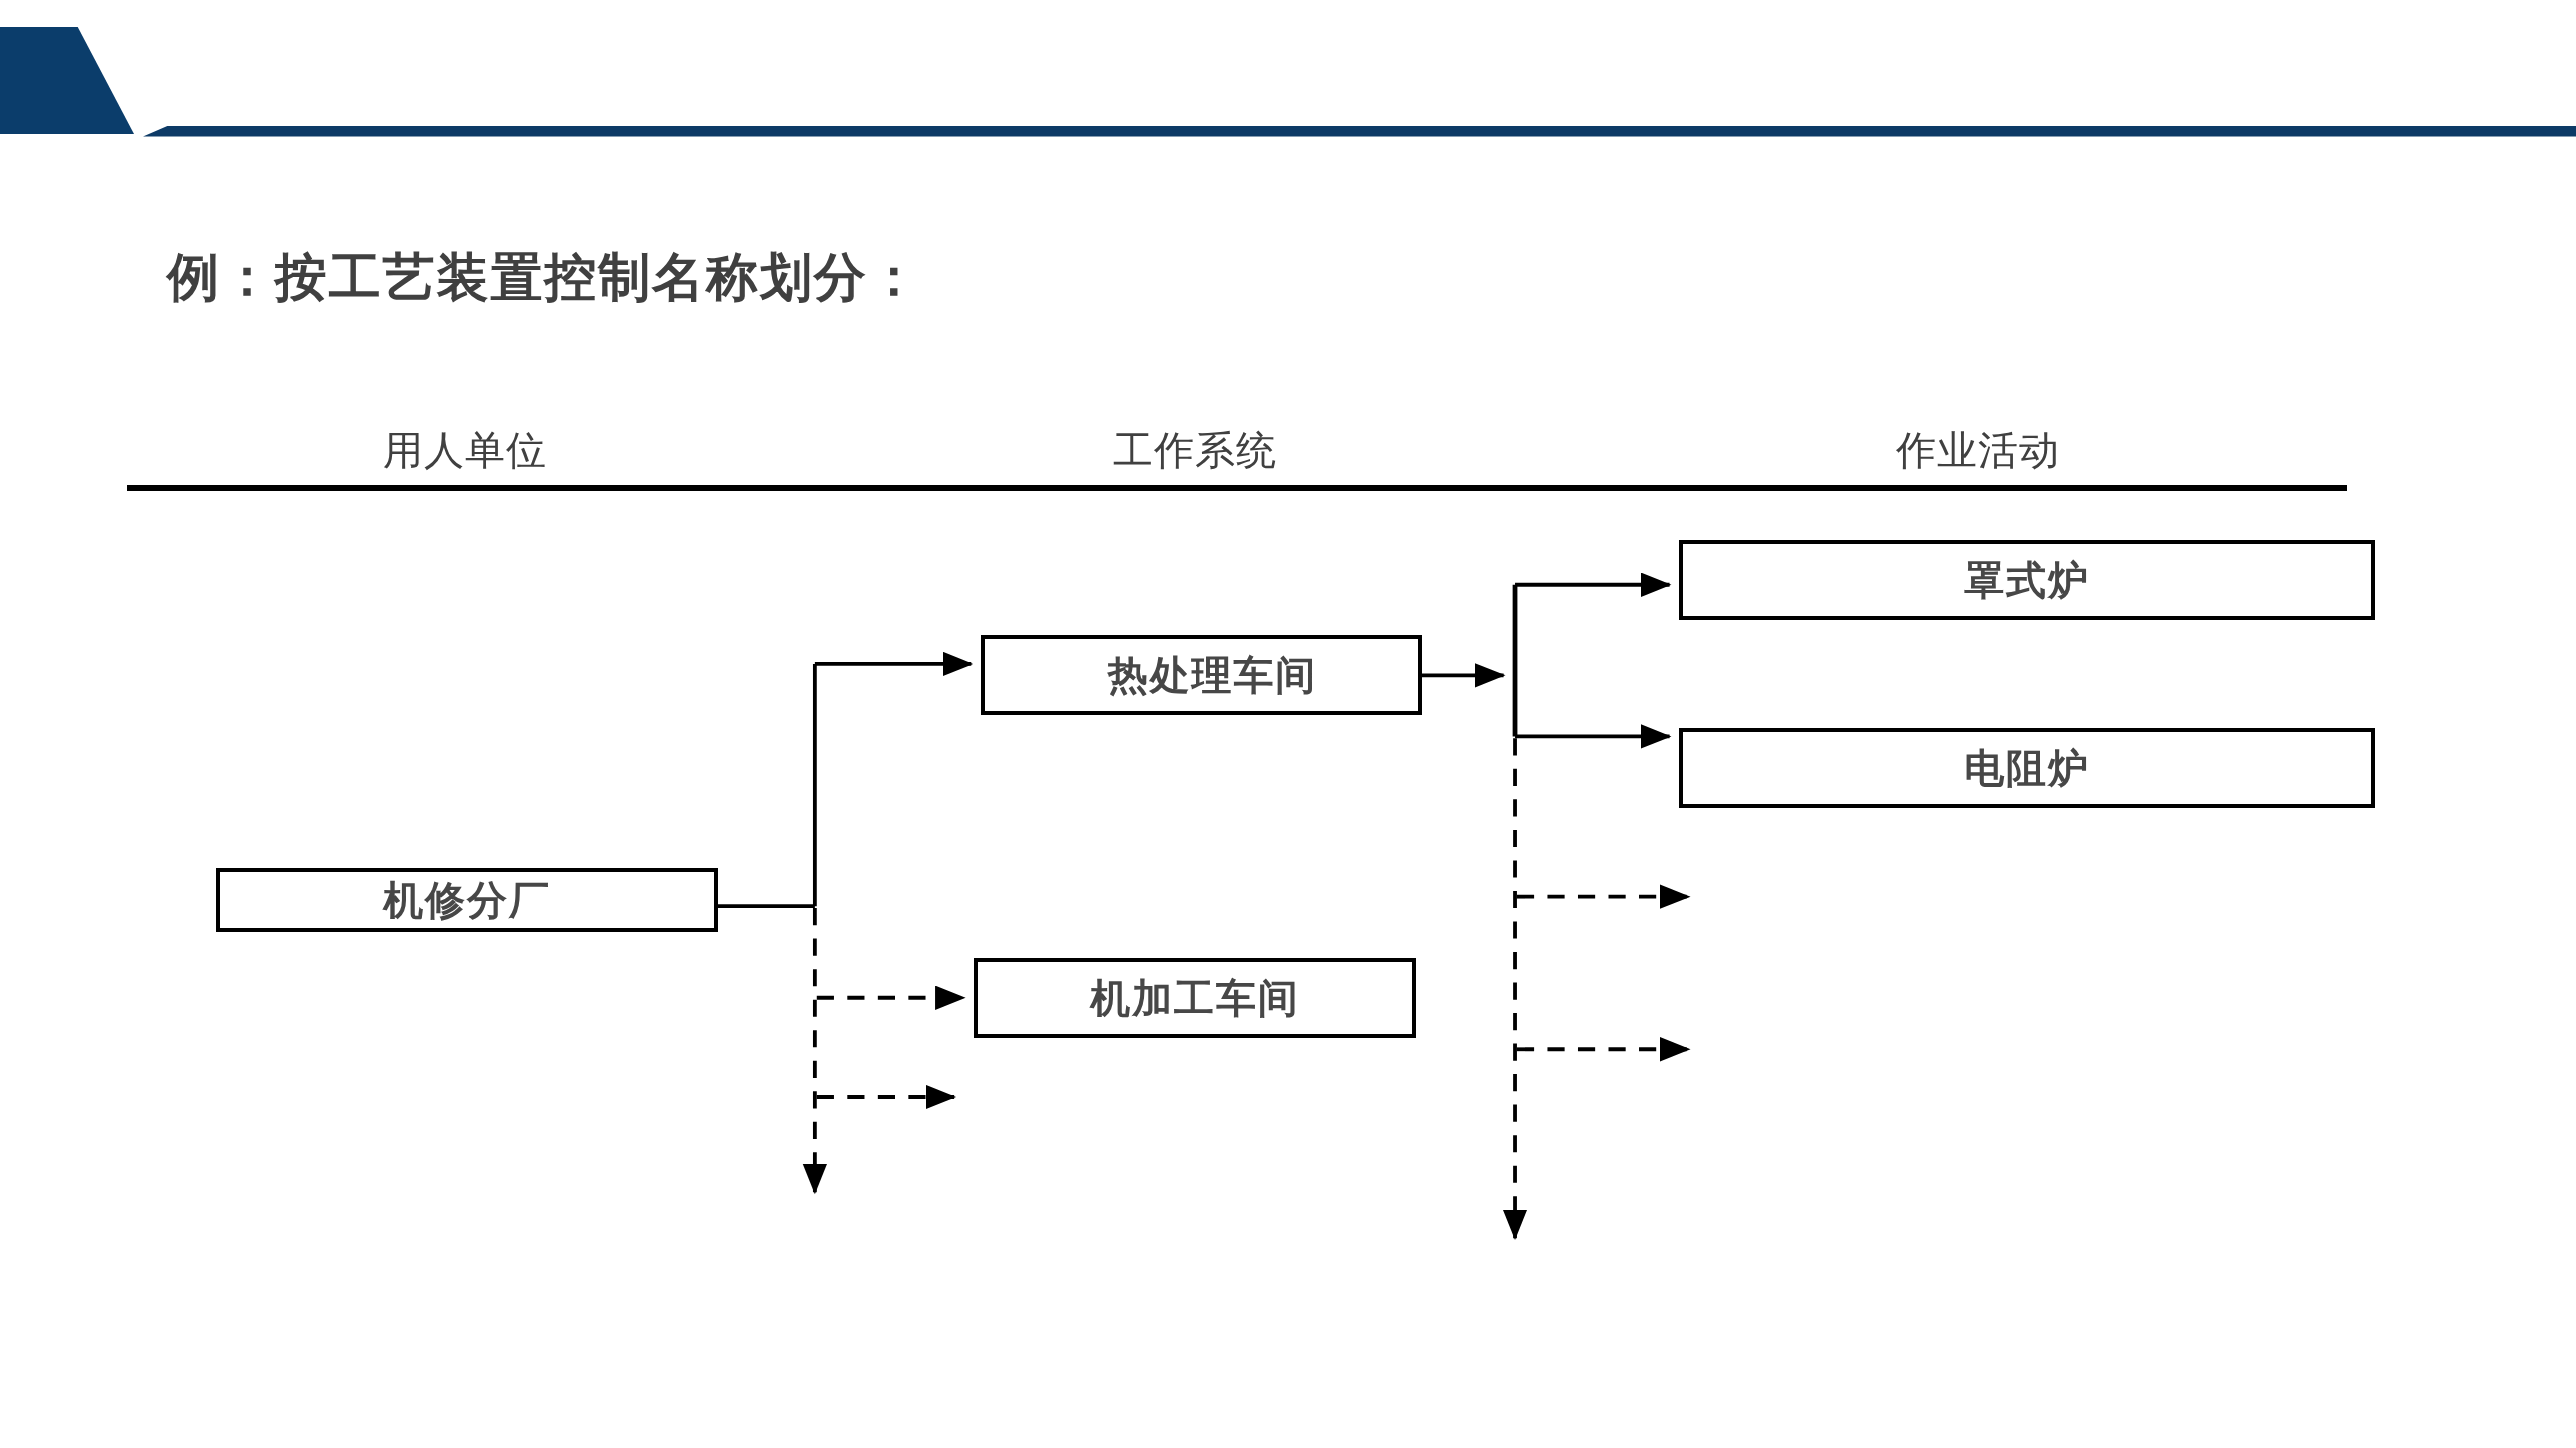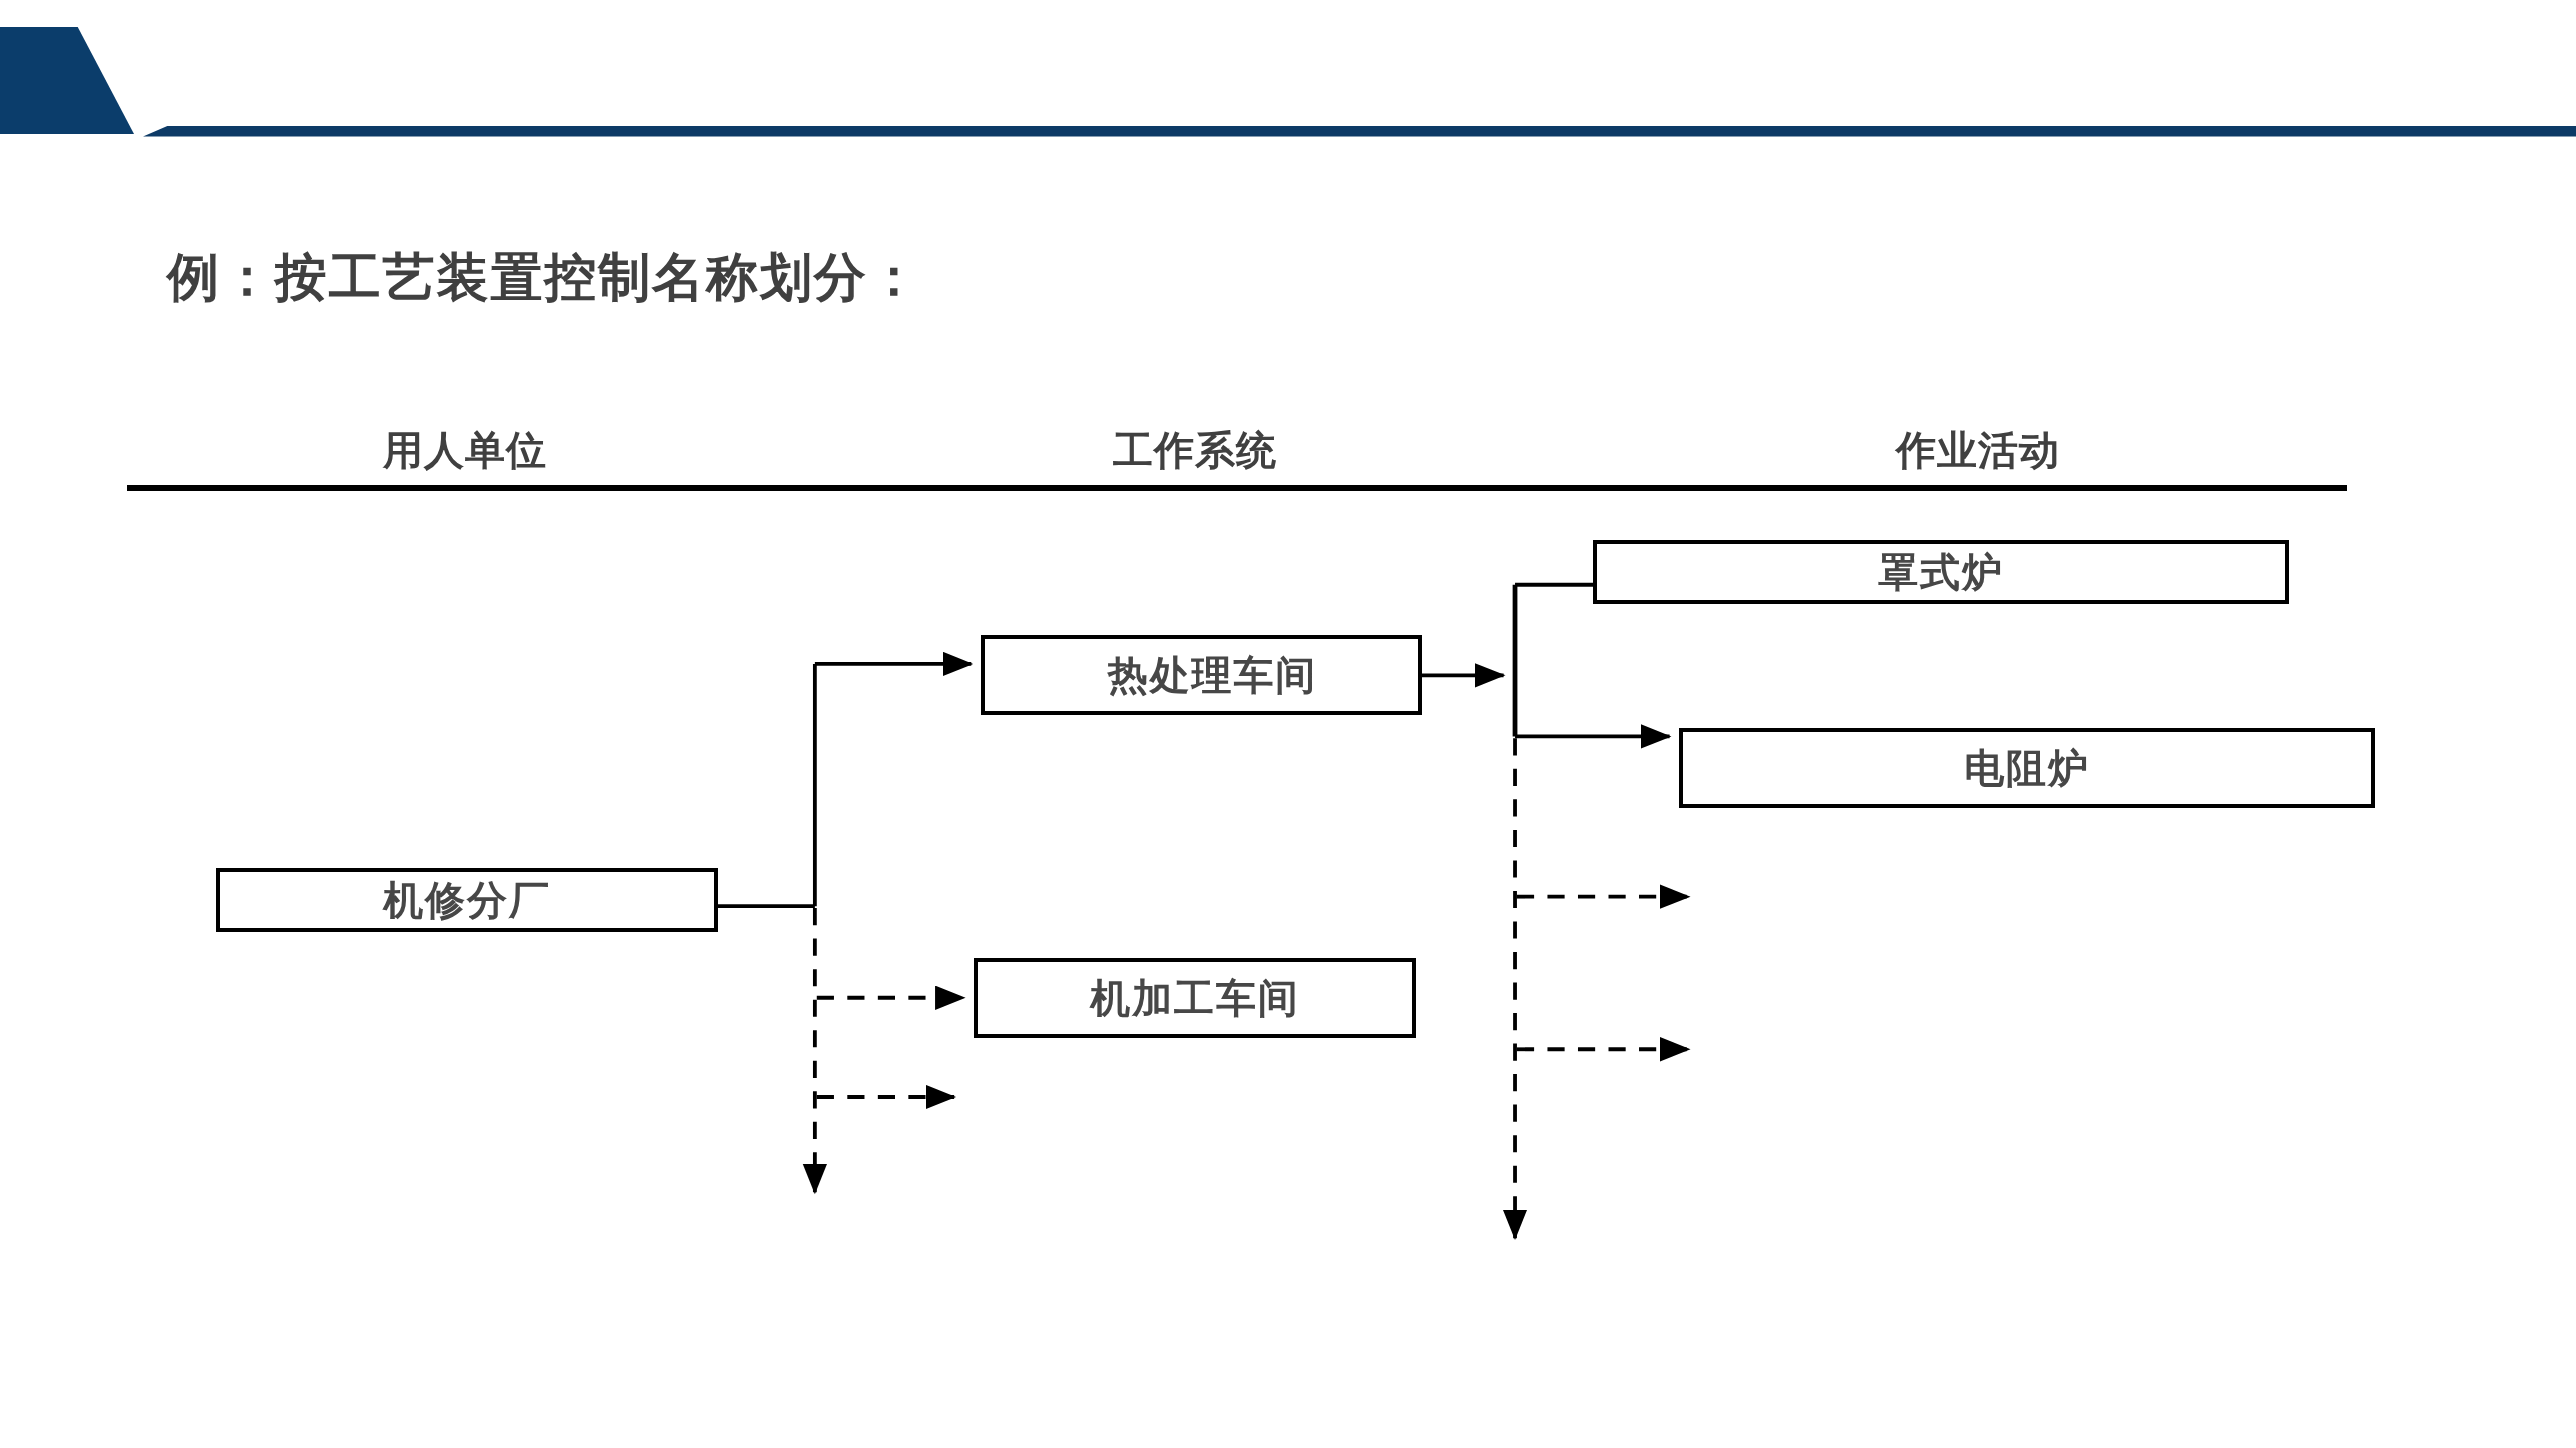--- a/index.html
+++ b/index.html
@@ -61,21 +61,21 @@
     color: #404040;
     white-space: nowrap;
     letter-spacing: 1.9px;
   }
 
   
   .col-header {
     position: absolute;
     top: 423px;
     font-size: 40px;
-    font-weight: bold;
+    font-weight: normal;
     color: #404040;
     white-space: nowrap;
     letter-spacing: 1px;
     text-align: center;
     transform: translateX(-50%);
   }
   #col-header-0 { left: 465px; }
   #col-header-1 { left: 1195px; }
   #col-header-2 { left: 1978px; }
 
@@ -112,21 +112,21 @@
     font-size: 40px;
     font-weight: bold;
     color: #474747;
     white-space: nowrap;
     letter-spacing: 1.9px;
   }
 
   #box-jixiu      { left: 216px;  top: 868px;  width: 502px;  height: 64px; }
   #box-rechuli    { left: 981px; top: 635px;  width: 441px;  height: 80px; padding-left: 22px; }
   #box-jijiagong  { left: 974px; top: 958px; width: 442px;  height: 80px; }
-  #box-zhaoshilu  { left: 1593px; top: 540px;  width: 696px;  height: 64px; }
+  #box-zhaoshilu  { left: 1679px; top: 540px;  width: 696px;  height: 80px; }
   #box-dianzulu   { left: 1679px; top: 728px;  width: 696px;  height: 80px; }
 </style>
 </head>
 <body>
 
 <div id="header">
   <div id="header-shape"></div>
   <div id="header-rule"></div>
 </div>
 

